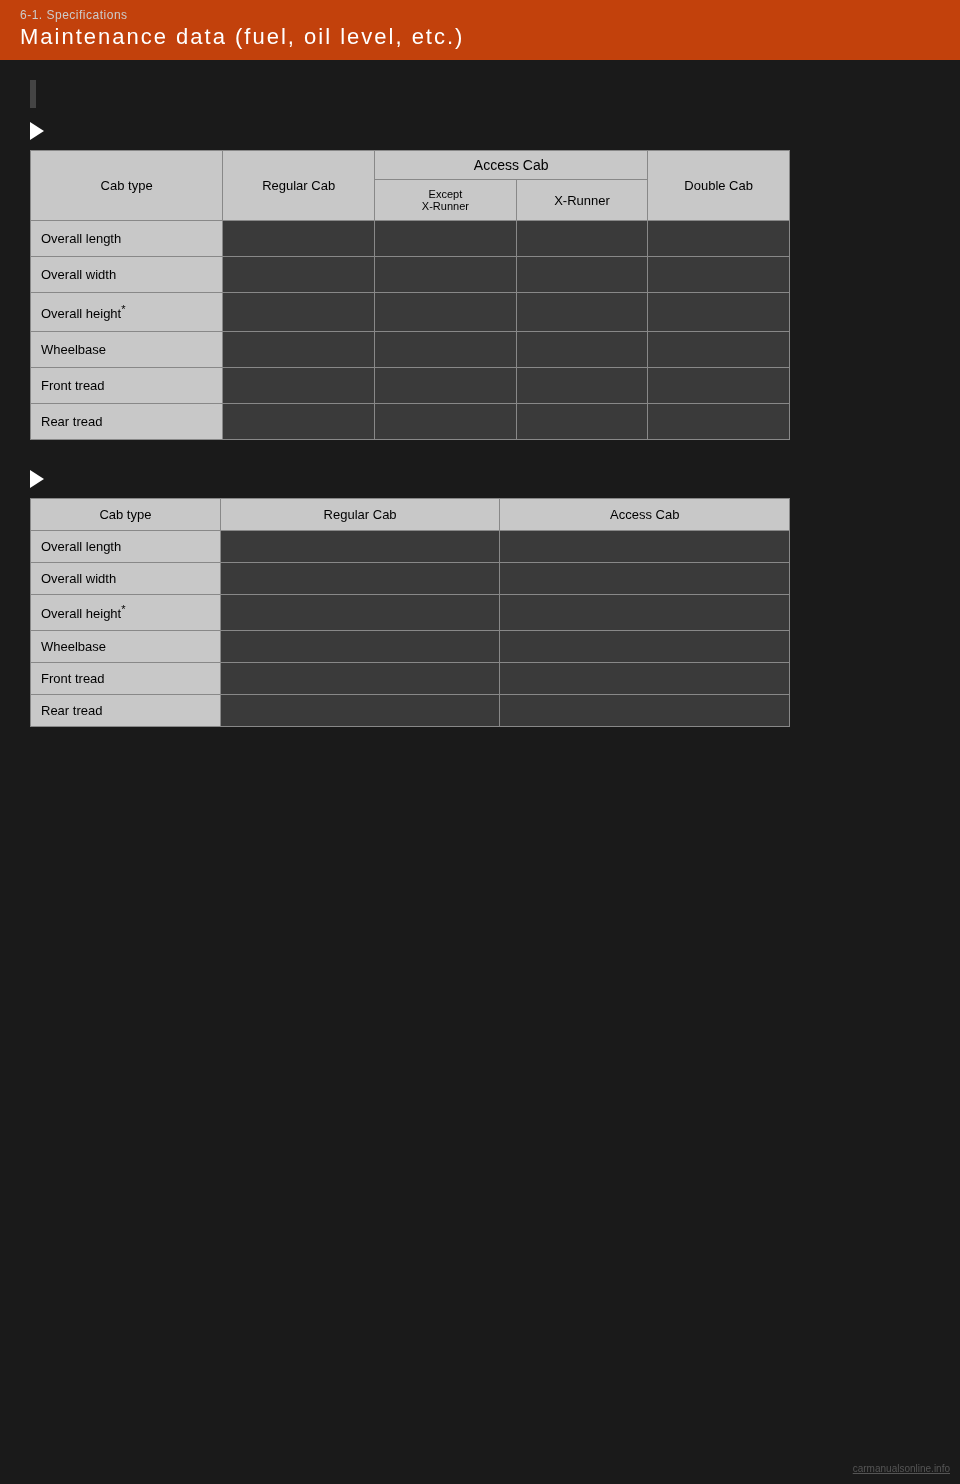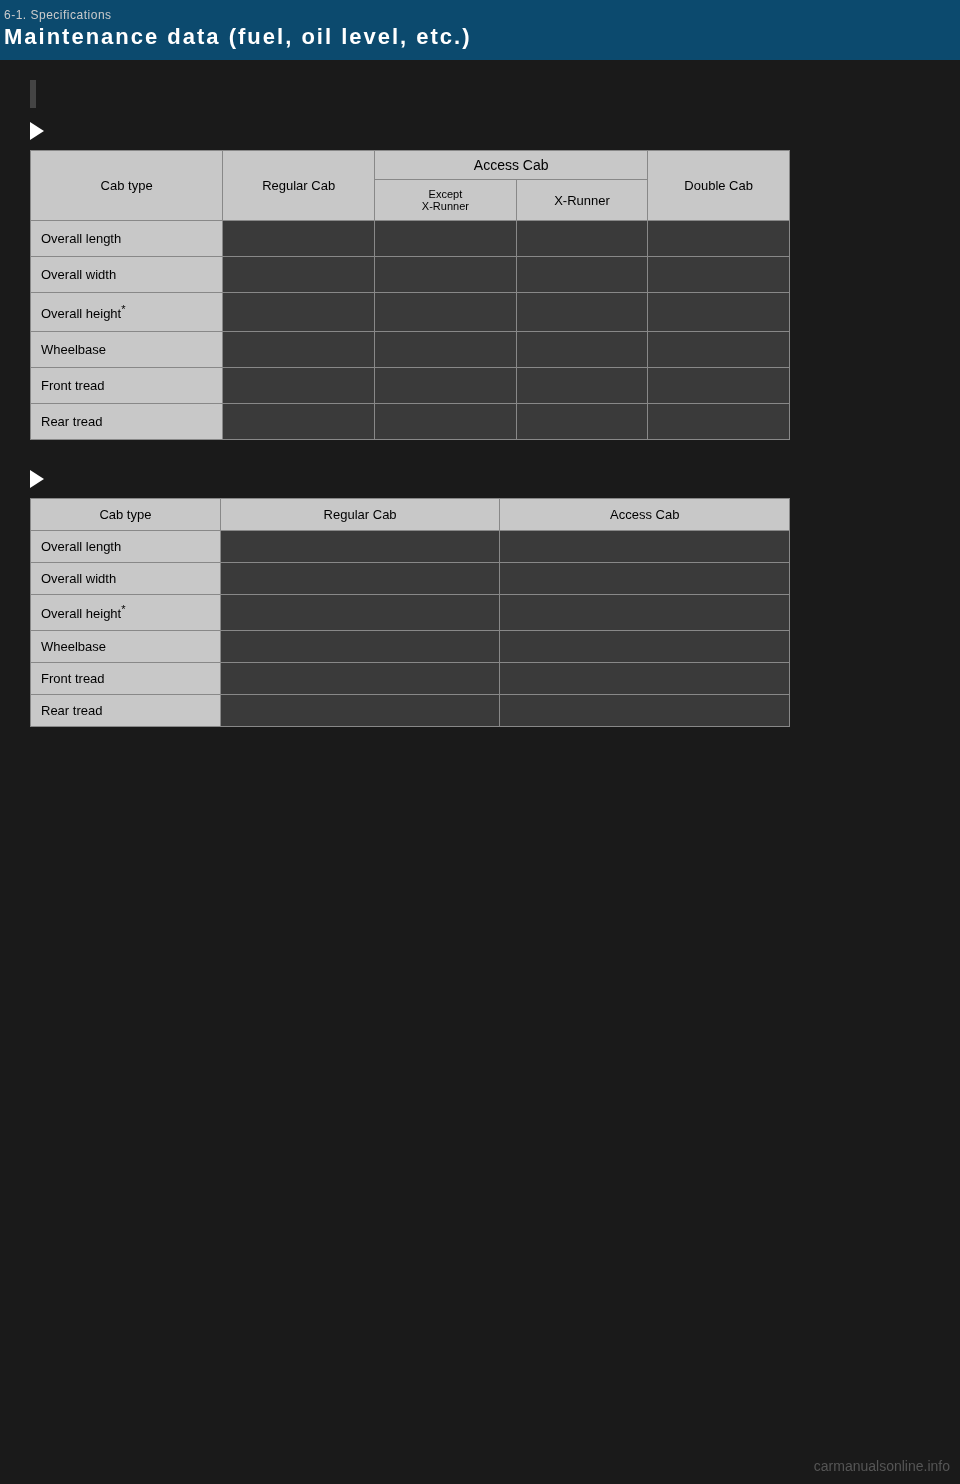--- a/index.html
+++ b/index.html
@@ -5,33 +5,33 @@
     * { margin: 0; padding: 0; box-sizing: border-box; }
     body {
       background: #1a1a1a;
       font-family: Arial, sans-serif;
       width: 960px;
       min-height: 1484px;
       color: #000;
     }
 
     .header-bar {
-      background: #0c4a6e;
-      padding: 8px 20px 4px 4px;
+      background: #c2410c;
+      padding: 8px 20px 4px 20px;
     }
     .header-sub {
       font-size: 12px;
       color: #ccc;
       letter-spacing: 0.5px;
       font-weight: normal;
     }
     .header-title {
       font-size: 22px;
       color: #fff;
-      font-weight: bold;
+      font-weight: normal;
       letter-spacing: 2px;
       margin-top: 2px;
       padding-bottom: 6px;
     }
 
     .content-area {
       background: #1a1a1a;
       padding: 20px 30px;
     }
 
@@ -139,21 +139,22 @@
     .asterisk {
       font-size: 11px;
       vertical-align: super;
     }
 
     .watermark {
       position: fixed;
       bottom: 10px;
       right: 10px;
       color: #555;
-      font-size: 14px;
+      font-size: 10px;
+      text-decoration: underline;
     }
 
     .section-marker {
       width: 6px;
       height: 28px;
       background: #444;
       margin-bottom: 12px;
     }
   </style>
 </head>

